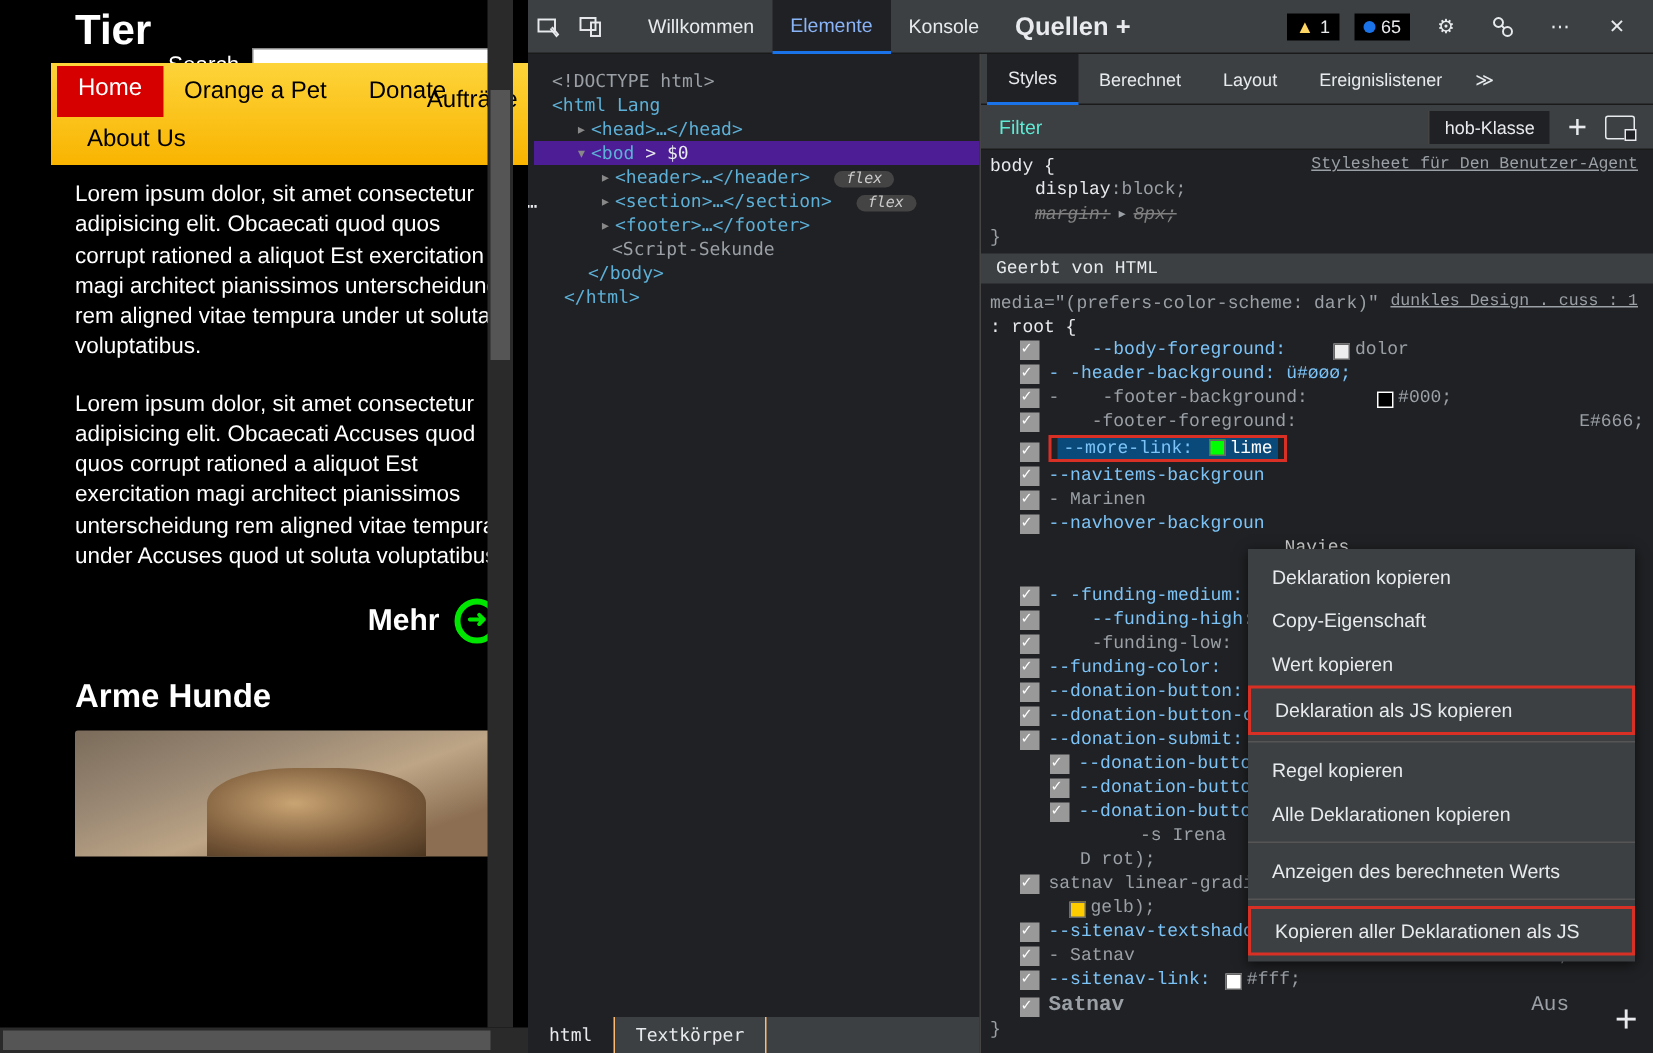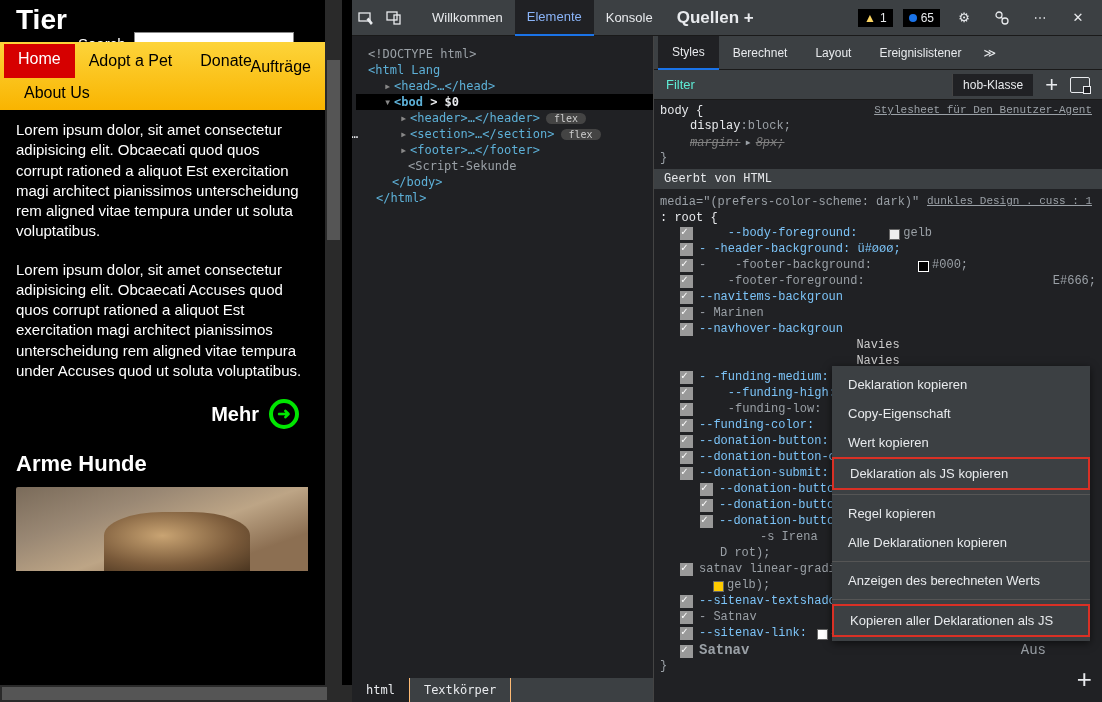--- a/index.html
+++ b/index.html
@@ -1,18 +1,18 @@
 <!DOCTYPE html>
 <html><head>
 <meta charset="utf-8">
 <style>
 * { margin: 0; padding: 0; box-sizing: border-box; }
 body { font-family: "Segoe UI", Arial, sans-serif; background: #202124; color: #e8eaed; width: 1102px; height: 702px; overflow: hidden; display: flex; }
 .preview-pane { width: 352px; height: 702px; background: #000; position: relative; overflow: hidden; }
-.preview-inner { width: 325px; height: 638px; position: relative; }
+.preview-inner { width: 325px; height: 638px; position: relative; margin-left: 34px; }
 .site-title { color: #fff; font-size: 28px; font-weight: bold; padding: 4px 16px 6px 16px; }
 .search-row { position: absolute; top: 32px; left: 78px; display: flex; align-items: center; }
 .search-label { color: #fff; font-size: 15px; margin-right: 8px; }
 .search-box { width: 160px; height: 22px; background: #fff; border: 1px solid #888; }
 .navbar { background: linear-gradient(#fdd43a, #f9b400); display: flex; flex-wrap: wrap; align-items: flex-end; padding: 2px 4px 0 4px; position: relative; }
 .nav-item { padding: 8px 14px; font-size: 16px; color: #000; cursor: pointer; }
 .nav-item.active { background: #d60000; color: #fff; padding-top: 6px; padding-bottom: 10px; }
 .nav-bottom { width: 100%; display:flex; flex-wrap:wrap; }
 .nav-about { padding: 6px 14px 8px 20px; color: #000; font-size: 16px; }
 .nav-orders { position: absolute; right: 4px; top: 10px; color: #000; font-size: 16px; padding: 6px 10px; }
@@ -38,22 +38,22 @@
 .tb-right { margin-left: auto; display: flex; align-items: center; gap: 10px; padding-right: 10px; }
 .badge-warn { background: #000; padding: 2px 6px; display: inline-flex; align-items: center; gap: 4px; font-size: 12px; }
 .badge-warn .tri { color: #fdd663; }
 .badge-info { background: #000; padding: 2px 6px; display: inline-flex; align-items: center; gap: 4px; font-size: 12px; }
 .badge-info .dot { width: 8px; height: 8px; background: #1a73e8; border-radius: 50%; }
 
 .main-split { flex: 1; display: flex; overflow: hidden; }
 .dom-panel { width: 302px; background: #202124; font-family: Consolas, monospace; font-size: 12px; padding: 10px 0 0 4px; position: relative; border-right: 1px solid #444; }
 .dom-line { padding: 1px 0 1px 12px; white-space: nowrap; color: #9aa0a6; }
 .dom-tag { color: #5db0d7; }
-.dom-selected { background: #000000; font-weight: bold; }
-.dom-pill { display: inline-block; background: #444; color: #ccc; border-radius: 8px; padding: 0 8px; font-size: 10px; margin-left: 6px; }
+.dom-selected { background: #4c1d95; }
+.dom-pill { display: inline-block; background: #444; color: #ccc; border-radius: 8px; padding: 0 8px; font-size: 10px; margin-left: 16px; font-style: italic; }
 .twisty { display:inline-block; width:10px; color:#888; }
 .dots-col { position:absolute; left:-1px; top:94px; color:#e8eaed; font-size:12px; letter-spacing:2px; }
 .dom-footer { position:absolute; bottom:0; left:0; right:0; height:24px; background:#3c4043; display:flex; align-items:center; font-size:12px; }
 .crumb { padding:0 14px; height:24px; display:inline-flex; align-items:center; color:#e8eaed; border-right:1px solid #fdba74; }
 
 .styles-panel { flex: 1; display: flex; flex-direction: column; background: #202124; font-size: 12px; position:relative; }
 .styles-tabs { height: 34px; background: #3c4043; display: flex; align-items: center; padding: 0 4px; border-bottom: 1px solid #1a1a1a; }
 .st-tab { padding: 0 14px; height: 34px; display: inline-flex; align-items: center; color: #e8eaed; cursor: pointer; }
 .st-tab.active { background: #202124; border-bottom: 2px solid #1a73e8; }
 .chev-tabs { margin-left: 8px; color: #e8eaed; cursor:pointer; }
@@ -93,21 +93,21 @@
 
 <div class="preview-pane">
   <div class="preview-inner">
     <div class="site-title">Tier</div>
     <div class="search-row">
       <span class="search-label">Search</span>
       <div class="search-box"></div>
     </div>
     <div class="navbar">
       <div class="nav-item active">Home</div>
-      <div class="nav-item">Adopt a Pet</div>
+      <div class="nav-item">Orange a Pet</div>
       <div class="nav-item">Donate</div>
       <div class="nav-orders">Aufträge</div>
       <div class="nav-bottom">
         <div class="nav-about">About Us</div>
       </div>
     </div>
     <div class="content">
       <p>Lorem ipsum dolor, sit amet consectetur adipisicing elit. Obcaecati quod quos corrupt rationed a aliquot Est exercitation magi architect pianissimos unterscheidung rem aligned vitae tempura under ut soluta voluptatibus.</p>
       <p>Lorem ipsum dolor, sit amet consectetur adipisicing elit. Obcaecati Accuses quod quos corrupt rationed a aliquot Est exercitation magi architect pianissimos unterscheidung rem aligned vitae tempura under Accuses quod ut soluta voluptatibus.</p>
       <div class="more-row">
@@ -213,27 +213,31 @@
             <span class="arrow-ov">▸</span>
             <span class="struck">8px;</span>
           </div>
         <div style="color:#9aa0a6;">}</div>
 
         <div class="inherit-bar">Geerbt von HTML</div>
 
         <div class="section-hdr"><span>media="(prefers-color-scheme: dark)"</span><span class="src-link">dunkles Design . cuss : 1</span></div>
         <div>: root {</div>
 
-        <div class="rule-line"><span class="chk"></span>&nbsp;&nbsp;&nbsp;&nbsp;<span class="css-var">--body-foreground:</span>&nbsp;&nbsp;&nbsp;&nbsp;<span class="swatch" style="background:#eee;"></span> <span>gelb</span></div>
+        <div class="rule-line"><span class="chk"></span>&nbsp;&nbsp;&nbsp;&nbsp;<span class="css-var">--body-foreground:</span>&nbsp;&nbsp;&nbsp;&nbsp;<span class="swatch" style="background:#eee;"></span> <span>dolor</span></div>
         <div class="rule-line">
             <span class="chk"></span>
             <span class="css-var">- -header-background:  ü#øøø;</span>
           </div>
         <div class="rule-line"><span class="chk"></span>-&nbsp;&nbsp;&nbsp;&nbsp;<span class="css-var" style="color:#9aa0a6;">-footer-background:</span>&nbsp;&nbsp;&nbsp;&nbsp;&nbsp;&nbsp;<span class="swatch" style="background:#000;border-color:#fff;"></span><span>#000;</span></div>
         <div class="rule-line"><span class="chk"></span>&nbsp;&nbsp;&nbsp;&nbsp;<span style="color:#9aa0a6;">-footer-foreground:</span><span style="margin-left:auto;">E#666;</span></div>
+        <div class="rule-line">
+            <span class="chk"></span>
+            <span class="red-box"><span class="highlight-sel"><span class="css-var">--more-link:</span>&nbsp;<span class="swatch" style="background:lime;"></span><span style="color:#fff;">lime</span></span></span>
+          </div>
         <div class="rule-line">
             <span class="chk"></span>
             <span class="css-var">--navitems-backgroun</span>
           </div>
         <div class="rule-line">
             <span class="chk"></span>
             <span>- Marinen</span>
           </div>
         <div class="rule-line">
             <span class="chk"></span>

